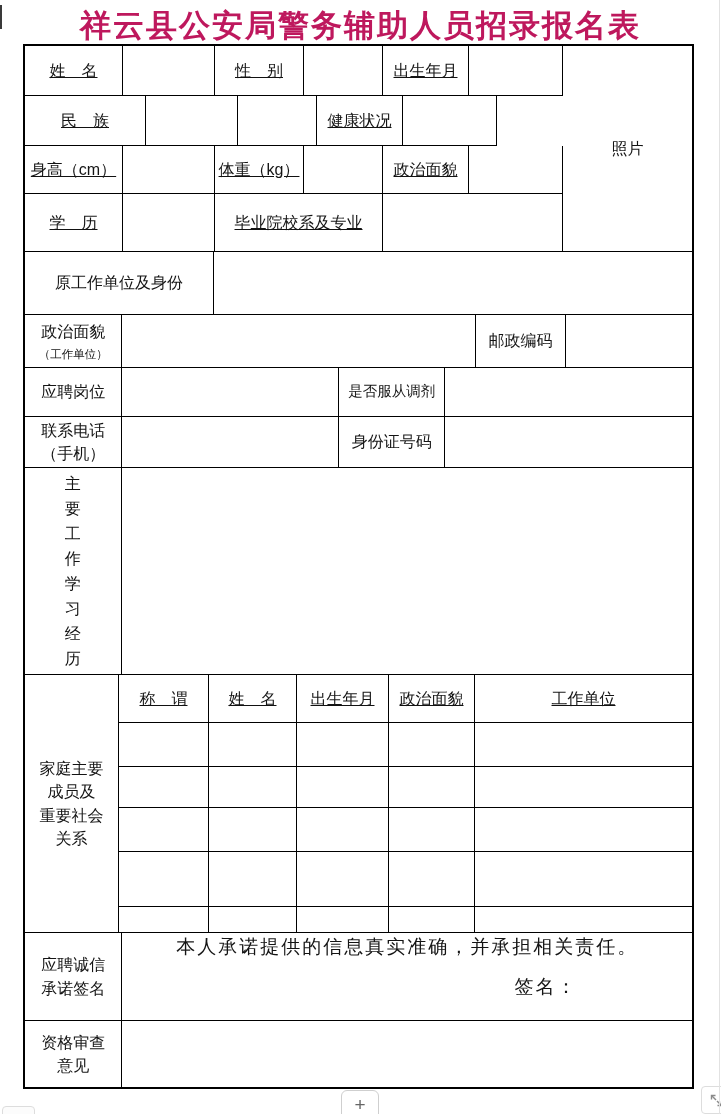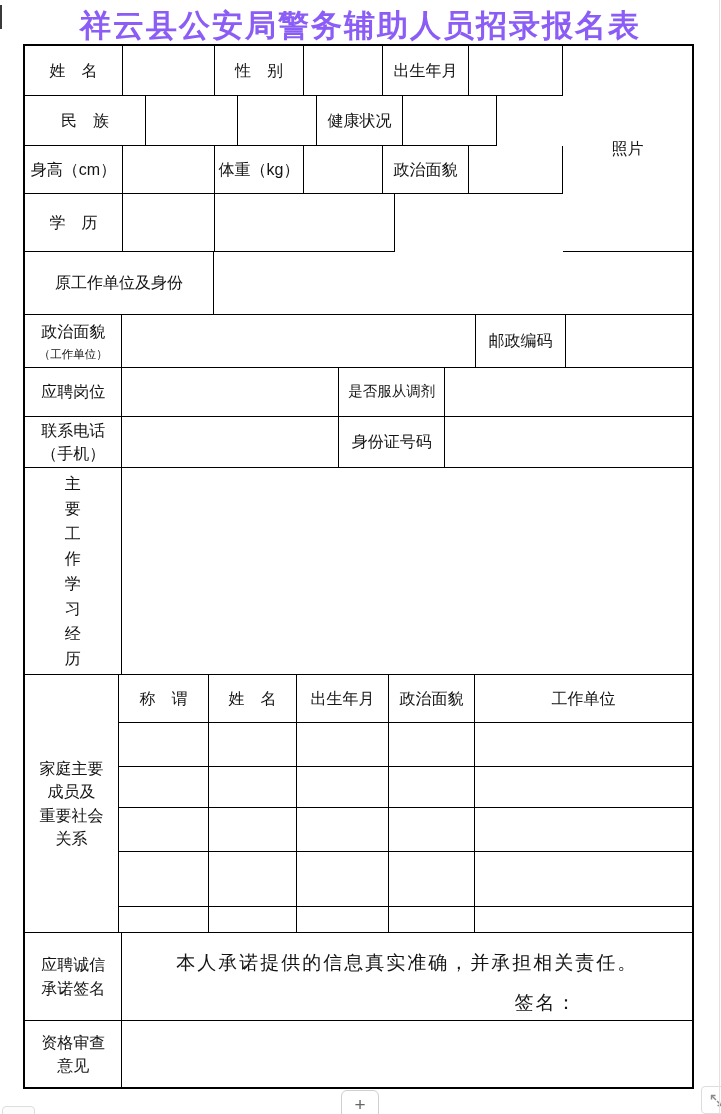--- a/index.html
+++ b/index.html
@@ -1,42 +1,42 @@
 <!DOCTYPE html>
 <html><head>
 <meta charset="utf-8">
 <style>
   * { margin:0; padding:0; box-sizing:border-box; }
   html,body { width:721px; height:1114px; background:#fff; overflow:hidden;
               font-family:"Liberation Sans", sans-serif; color:#111; position:relative; }
 
   .page-title { position:absolute; top:5px; left:0; width:721px; text-align:center;
-                font-size:31px; font-weight:bold; letter-spacing:2px; color:#8b5cf6; }
+                font-size:31px; font-weight:bold; letter-spacing:2px; color:#be185d; }
 
   .form-table { position:absolute; left:23px; top:44px; width:671px;
                 border:2px solid #000; background:#fff; }
 
   .row { display:flex; }
-  .colgroup { display:flex; flex-direction:column; }
+  .colgroup { display:flex; flex-direction:column;text-decoration:underline; }
 
   .c { border-right:1px solid #000; border-bottom:1px solid #000;
        display:flex; align-items:center; justify-content:center;
        font-size:16px; text-align:center; color:#141414; line-height:1.45; }
   .c.rr { border-right:none; }
   .c.nb { border-bottom:none; }
 
   .pre { white-space:pre-line; }
   .sub-label { display:flex; flex-direction:column; align-items:center; justify-content:center; }
   .sub-label .line2 { font-size:11.5px; margin-top:3px; }
   .small { font-size:14.5px; }
   .vert { line-height:25px; letter-spacing:1px; }
 
   
   .commit { display:block; }
-  .commit-text { margin-top:16px; text-align:center; font-size:19px; letter-spacing:2px; }
+  .commit-text { text-align:center; font-size:19px; letter-spacing:2px; }
   .commit-sign { margin-top:12px; margin-left:392px; text-align:left; font-size:19px; letter-spacing:2px; }
 
   
   .zoom-btn { position:absolute; left:341px; top:1090px; width:38px; height:30px;
               background:#fff; border:1px solid #cfcfcf; border-radius:6px;
               display:flex; align-items:center; justify-content:center;
               font-size:19px; color:#666; cursor:pointer; }
   .expand-btn { position:absolute; left:701px; top:1086px; width:30px; height:28px;
                 background:#fff; border:1px solid #ddd; border-radius:4px;
                 display:flex; align-items:center; justify-content:center; cursor:pointer; }
@@ -73,20 +73,21 @@
         <div class="c" style="width:98px">身高（cm）</div>
         <div class="c" style="width:92px"></div>
         <div class="c" style="width:89px">体重（kg）</div>
         <div class="c" style="width:79px"></div>
         <div class="c" style="width:86px">政治面貌</div>
         <div class="c" style="width:94px"></div>
       </div>
       <div class="row" style="height:58px">
         <div class="c" style="width:98px">学　历</div>
         <div class="c" style="width:92px"></div>
+        <div class="c" style="width:168px">毕业院校系及专业</div>
         <div class="c" style="width:180px"></div>
       </div>
     </div>
     <div class="c rr" style="width:133px;height:206px">照片</div>
   </div>
 
   <div class="row" style="height:63px">
     <div class="c" style="width:190px">原工作单位及身份</div>
     <div class="c rr" style="width:481px"></div>
   </div>

